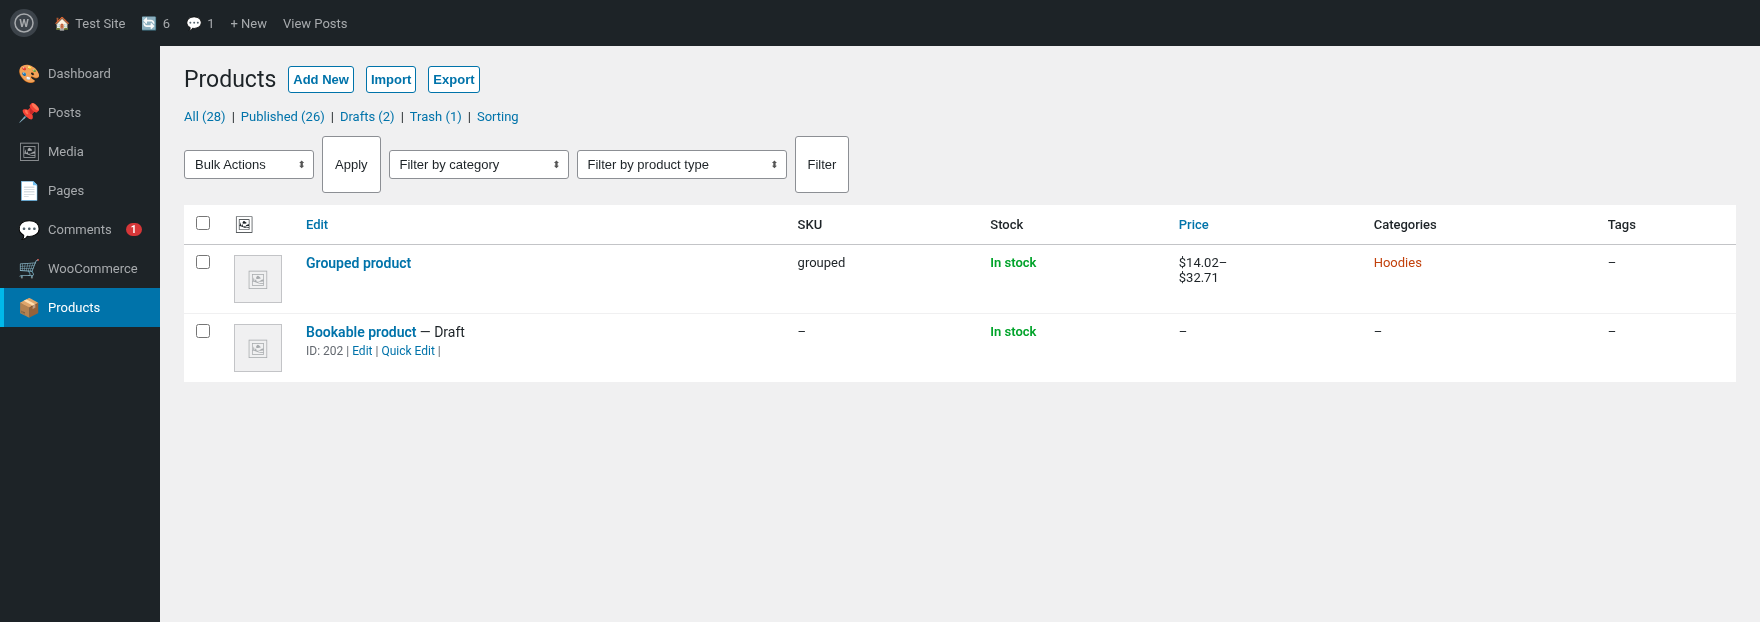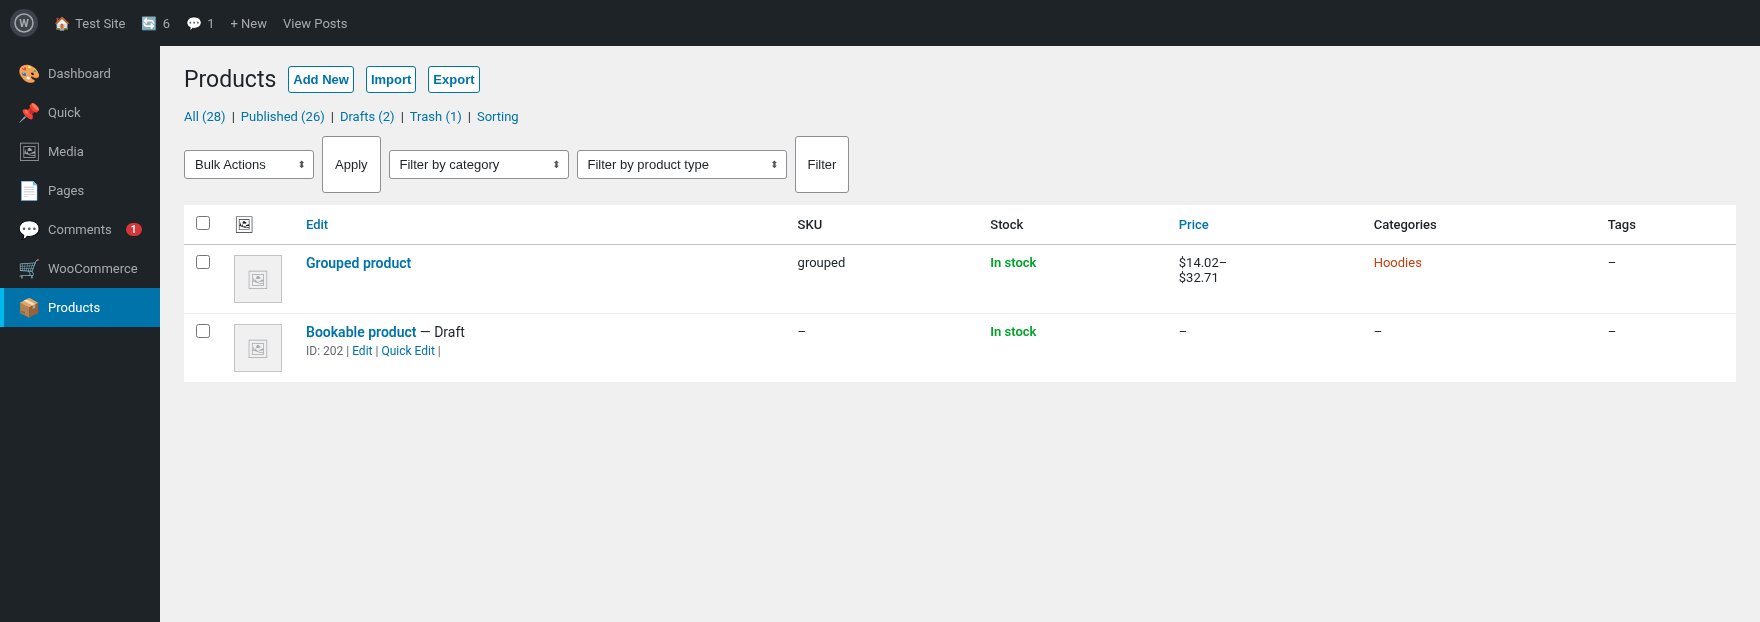--- a/index.html
+++ b/index.html
@@ -264,21 +264,21 @@
 
 <div class="layout">
 
   <nav class="sidebar">
     <div class="sidebar-item">
       <span class="sidebar-icon">🎨</span>
       <span>Dashboard</span>
     </div>
     <div class="sidebar-item">
       <span class="sidebar-icon">📌</span>
-      <span>Quick</span>
+      <span>Posts</span>
     </div>
     <div class="sidebar-item">
       <span class="sidebar-icon">🖼</span>
       <span>Media</span>
     </div>
     <div class="sidebar-item">
       <span class="sidebar-icon">📄</span>
       <span>Pages</span>
     </div>
     <div class="sidebar-item" style="position:relative;">

